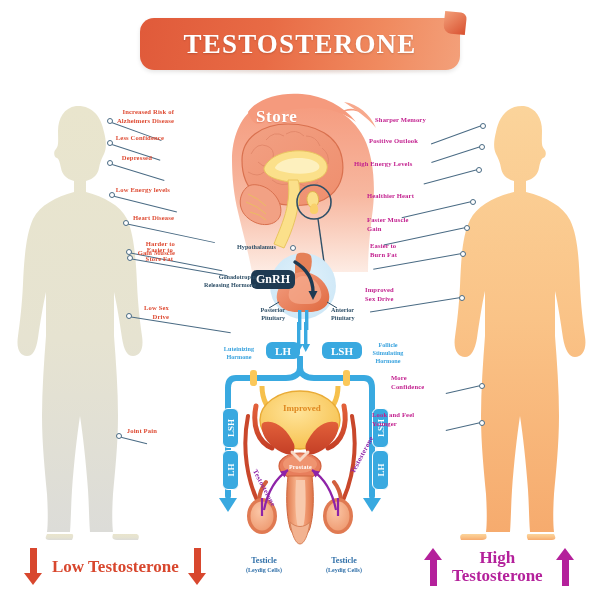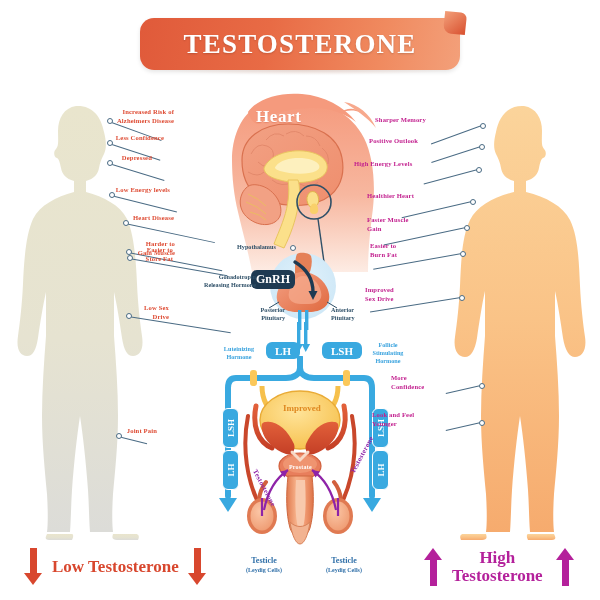--- a/index.html
+++ b/index.html
@@ -203,21 +203,21 @@
       <path d="M32 120 q10 2 16 8"></path>
     </g>
 
     <circle cx="96" cy="110" r="17" fill="none" stroke="#2f5068" stroke-width="1.6"></circle>
     <path fill="#fbe08a" stroke="#e0b64e" stroke-width="1" d="M92 100 q6 -2 8 4 q2 7 -2 10 q-5 4 -8 -2 q-3 -7 2 -12 Z"></path>
     <path fill="#f9d06a" d="M94 112 q5 -2 6 4 q1 6 -4 6 q-5 0 -4 -6 Z"></path>
 
     <line x1="100" y1="127" x2="106" y2="170" stroke="#2f5068" stroke-width="1.4"></line>
   </svg>
 
-  <div class="ctext brain-label">Heart</div>
+  <div class="ctext brain-label">Store</div>
   <div class="ctext hypo">Hypothalamus</div>
   <div class="dot" style="left:290px;top:245px;"></div>
 
   <svg style="position:absolute;left:253px;top:252px;" width="100" height="78" viewBox="0 0 100 78">
     <defs>
       <radialGradient id="pitBg" cx="50%" cy="45%" r="55%">
         <stop offset="0%" stop-color="#e2f2fb"></stop>
         <stop offset="100%" stop-color="#cfe8f7"></stop>
       </radialGradient>
       <linearGradient id="pitG" x1="0" y1="0" x2="1" y2="1">

